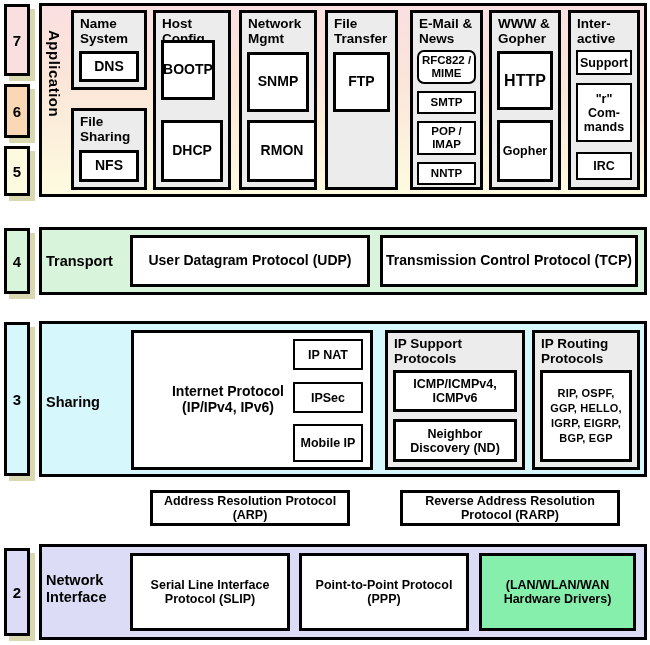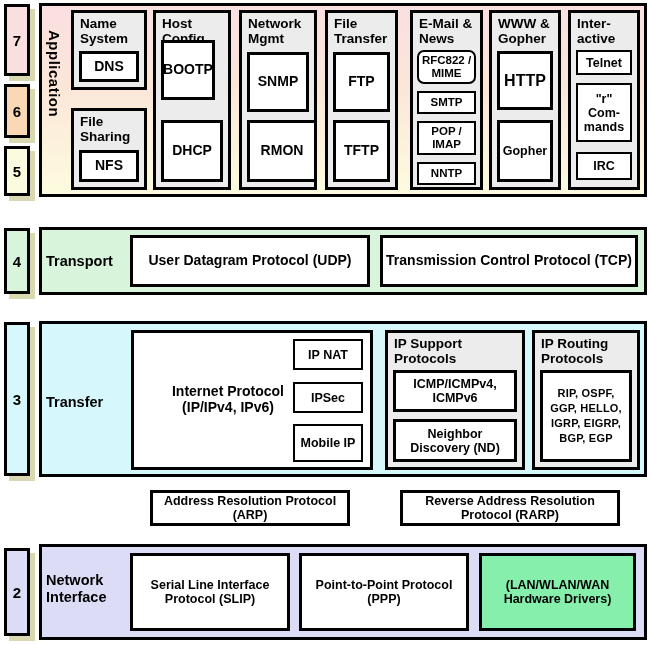--- a/index.html
+++ b/index.html
@@ -188,23 +188,20 @@
   <div class="pbox med" style="left:247px; top:120px; width:70px; height:62px;">
     <span>RMON</span>
   </div>
 
   <div class="group" style="left:325px; top:10px; width:73px; height:180px;">
     <div class="group-title">File Transfer</div>
   </div>
   <div class="pbox med" style="left:333px; top:52px; width:57px; height:60px;">
     <span>FTP</span>
   </div>
-  <div class="pbox med" style="left:333px; top:120px; width:57px; height:62px;">
-    <span>TFTP</span>
-  </div>
 
   <div class="group" style="left:410px; top:10px; width:73px; height:180px;">
     <div class="group-title">E-Mail &amp; News</div>
   </div>
   <div class="pbox thin small" style="left:417px; top:50px; width:59px; height:34px;border-radius:7px;">
     <span>RFC822 / MIME</span>
   </div>
   <div class="pbox thin small" style="left:417px; top:91px; width:59px; height:23px;">
     <span>SMTP</span>
   </div>
@@ -222,21 +219,21 @@
     <span>HTTP</span>
   </div>
   <div class="pbox reg" style="left:497px; top:120px; width:56px; height:62px;">
     <span>Gopher</span>
   </div>
 
   <div class="group" style="left:568px; top:10px; width:72px; height:180px;">
     <div class="group-title">Inter-active</div>
   </div>
   <div class="pbox thin reg" style="left:576px; top:50px; width:56px; height:25px;">
-    <span>Telnet</span>
+    <span>Support</span>
   </div>
   <div class="pbox thin reg" style="left:576px; top:83px; width:56px; height:59px;">
     <span>"r" Com-mands</span>
   </div>
   <div class="pbox thin reg" style="left:576px; top:152px; width:56px; height:28px;">
     <span>IRC</span>
   </div>
 
   <div class="band" style="left:39px; top:227px; width:608px; height:68px; background:#d8f5dc;"></div>
   <div class="band-label" style="left:46px; top:253px; width:80px;">Transport</div>
@@ -244,21 +241,21 @@
     <span>User Datagram Protocol (UDP)</span>
   </div>
   <div class="pbox med" style="left:380px; top:235px; width:258px; height:52px;">
     <span>Transmission Control Protocol (TCP)</span>
   </div>
 
   <div class="band" style="left:39px; top:321px; width:608px; height:156px; background:#d6f7fb;"></div>
 
   <div class="watermark">The TCP/IP Guide</div>
 
-  <div class="band-label" style="left:46px; top:394px; width:80px;">Transfer</div>
+  <div class="band-label" style="left:46px; top:394px; width:80px;">Sharing</div>
 
   <div class="pbox med" style="left:131px; top:330px; width:242px; height:140px;
               justify-content:flex-start; padding-left:14px; text-align:center;">
     <span style="width:160px; display:inline-block;">Internet Protocol (IP/IPv4, IPv6)</span>
   </div>
   <div class="pbox thin reg" style="left:293px; top:339px; width:70px; height:31px;">
     <span>IP NAT</span>
   </div>
   <div class="pbox thin reg" style="left:293px; top:382px; width:70px; height:31px;">
     <span>IPSec</span>

